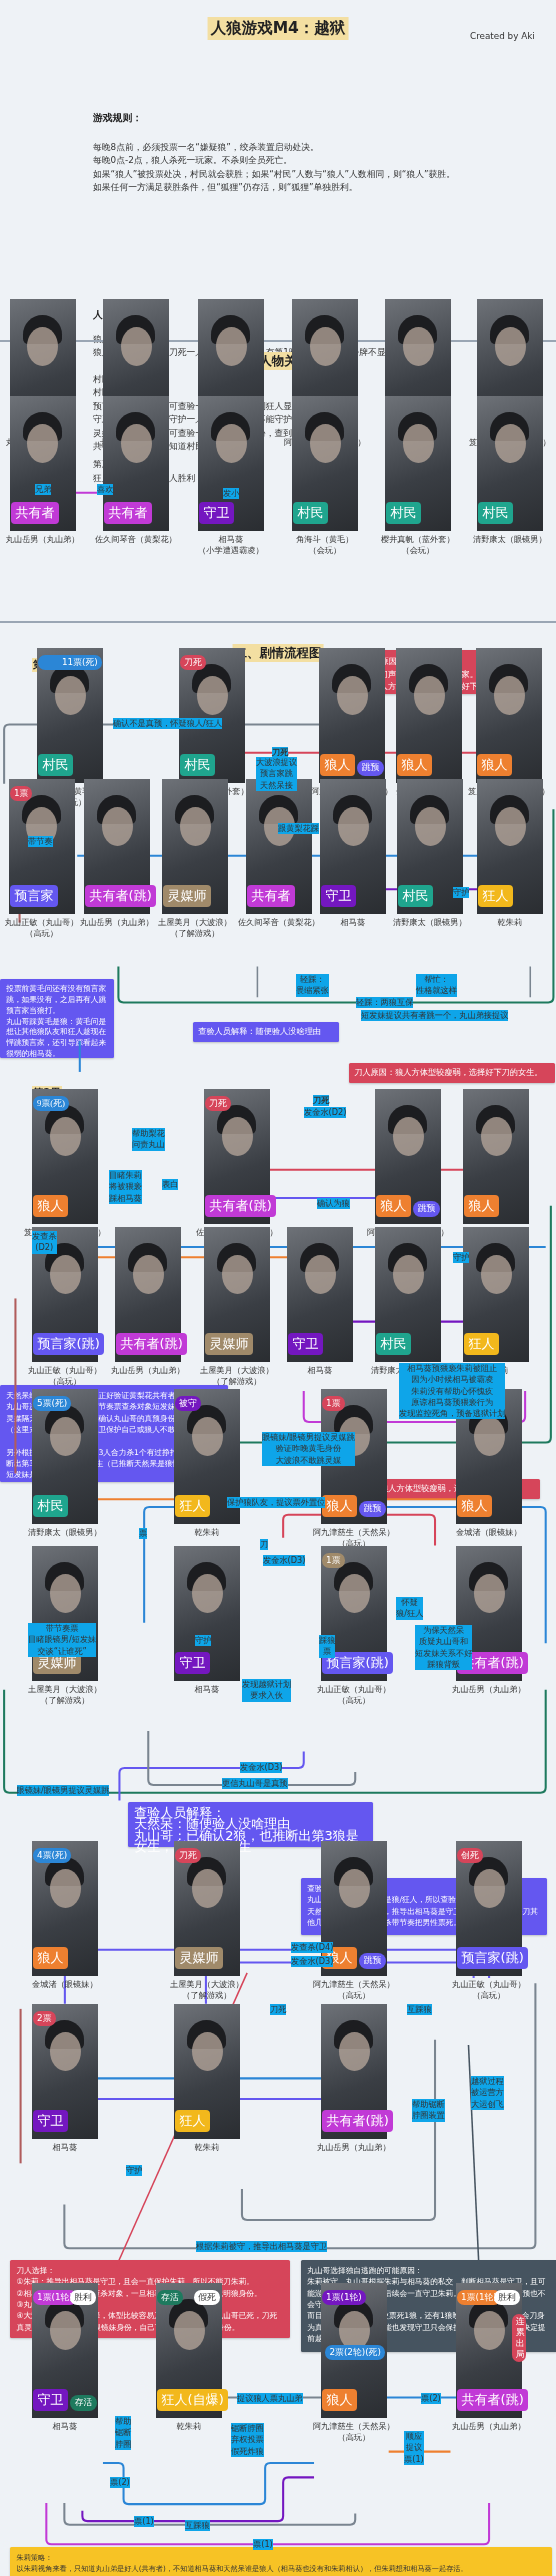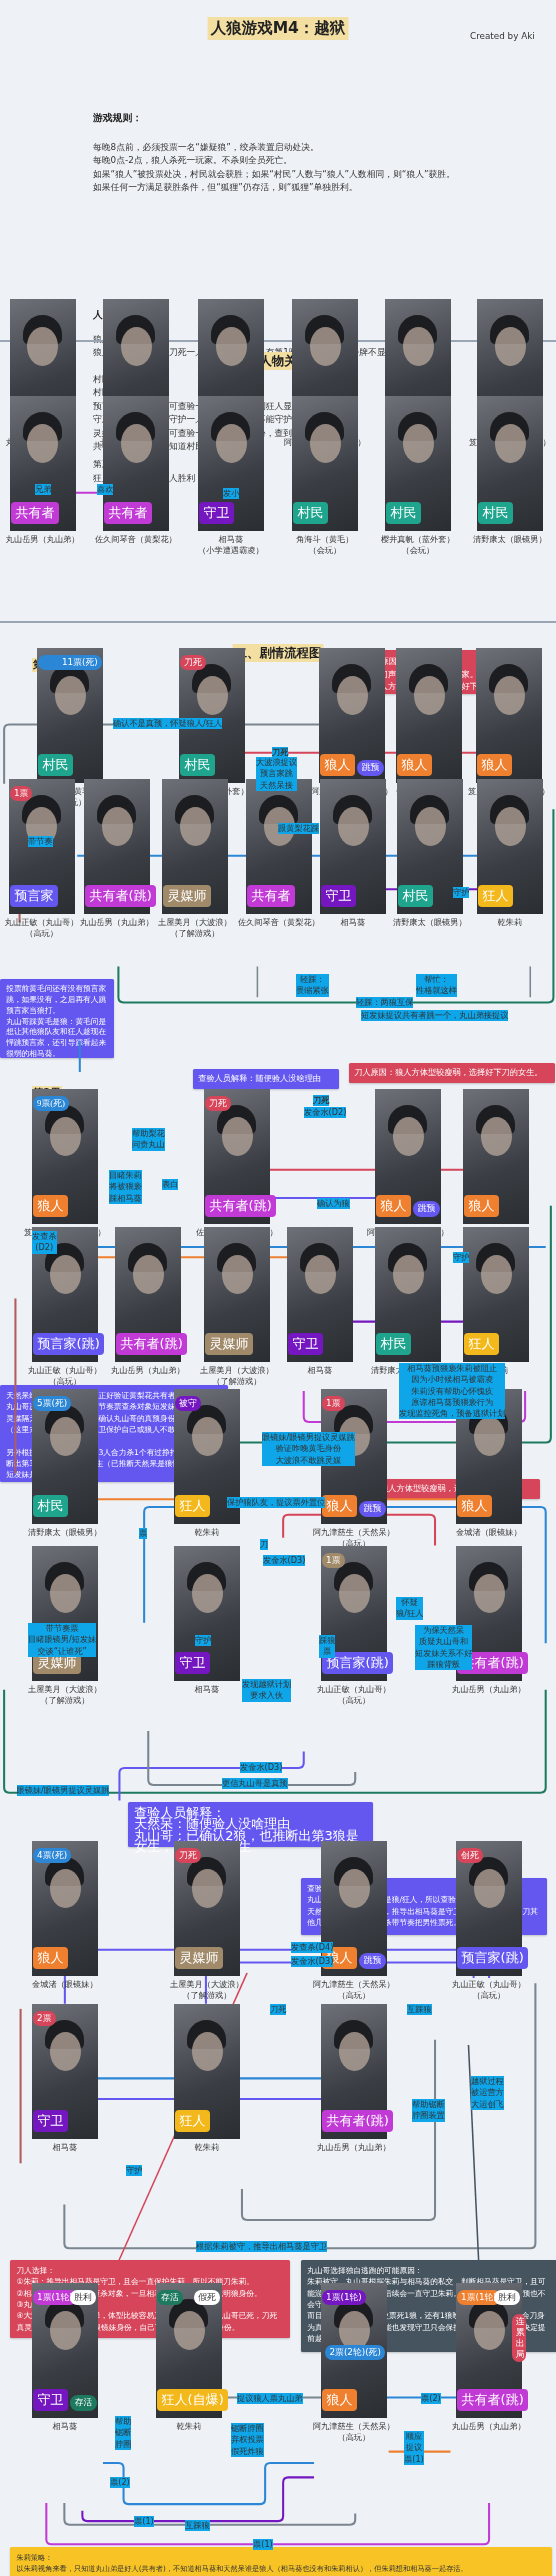--- a/index.html
+++ b/index.html
@@ -67,21 +67,21 @@
 <div class="abs day" style="left:32px;top:1488px">第3天</div>
 <div class="abs day" style="left:32px;top:1921px">第4天</div>
 <div class="abs day" style="left:32px;top:2375px">第5天</div>
 
 <div class="abs note red" style="left:358px;top:650px;width:182px;height:44px">刀人原因：
 ①先刀声称会玩狼人杀的玩家。
 ②狼人方体型较瘦弱，选择好下刀的女生。</div>
 <div class="abs note purple" style="left:0;top:979px;width:114px;height:79px;font-size:7.7px;line-height:10.8px">投票前黄毛问还有没有预言家跳，如果没有，之后再有人跳预言家当狼打。
 丸山哥踩黄毛是狼：黄毛问是想让其他狼队友和狂人趁现在悍跳预言家，还引导踩看起来很弱的相马葵。</div>
 
-<div class="abs note purple" style="left:193px;top:1069px;width:146px;height:19.6px;padding:3.1px 5.2px">查验人员解释：随便验人没啥理由</div>
+<div class="abs note purple" style="left:193px;top:1022px;width:146px;height:19.6px;padding:3.1px 5.2px">查验人员解释：随便验人没啥理由</div>
 <div class="abs note red" style="left:349px;top:1063px;width:206px;height:19.6px;padding:3.1px 5.2px">刀人原因：狼人方体型较瘦弱，选择好下刀的女生。</div>
 <div class="abs note purple" style="left:0;top:1385px;width:228px;height:97px;font-size:7.7px;line-height:11.3px">天然呆给黄梨花发金水，且正好验证黄梨花共有者身份。
 丸山哥决定跳预言家，并带节奏票查杀对象短发妹。
 灵媒隔天查验短发妹，就能确认丸山哥的真预身份。
 （这里丸山哥自爆，也想守卫保护自己或狼人不敢刀自己）
 
 另外根据死亡现场，分析出3人合力杀1个有过挣扎的女性，判断出第3个狼人大概率是女生（已推断天然呆是狼悍跳，查验出短发妹是狼）。</div>
 
 <div class="abs note red" style="left:334px;top:1479px;width:206px;height:19.6px;padding:3.1px 5.2px">刀人原因：狼人方体型较瘦弱，选择好下刀的女生。</div>
 <div class="abs note purple" style="left:128px;top:1802px;width:245px;height:45px;font-size:13px;line-height:11.3px">查验人员解释：

